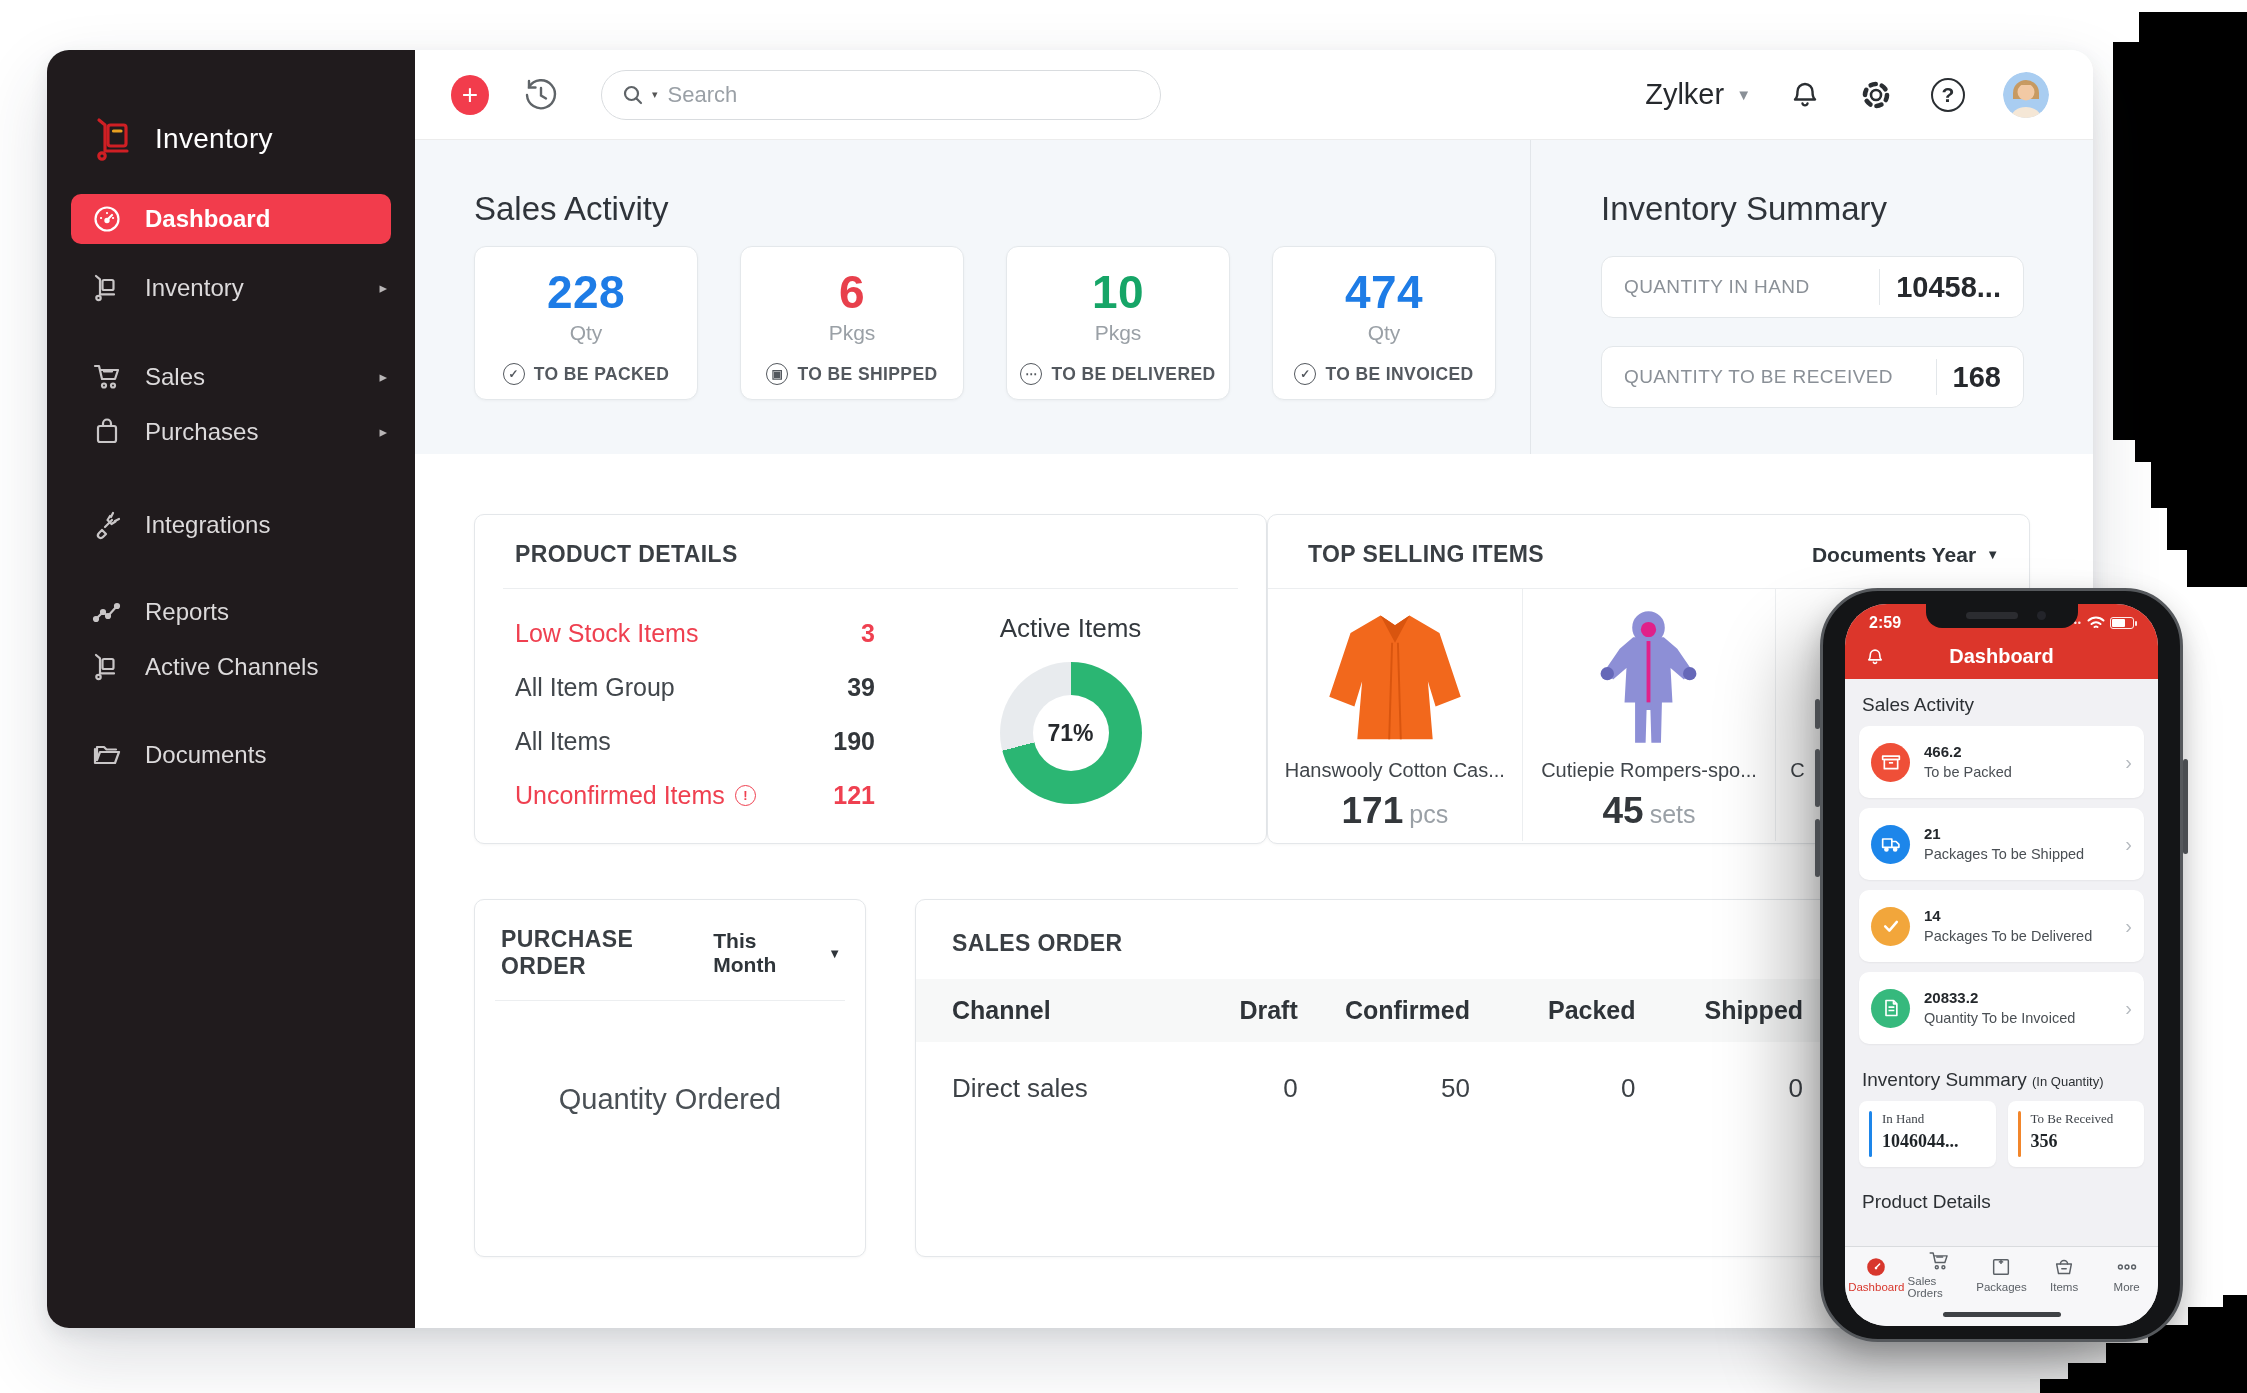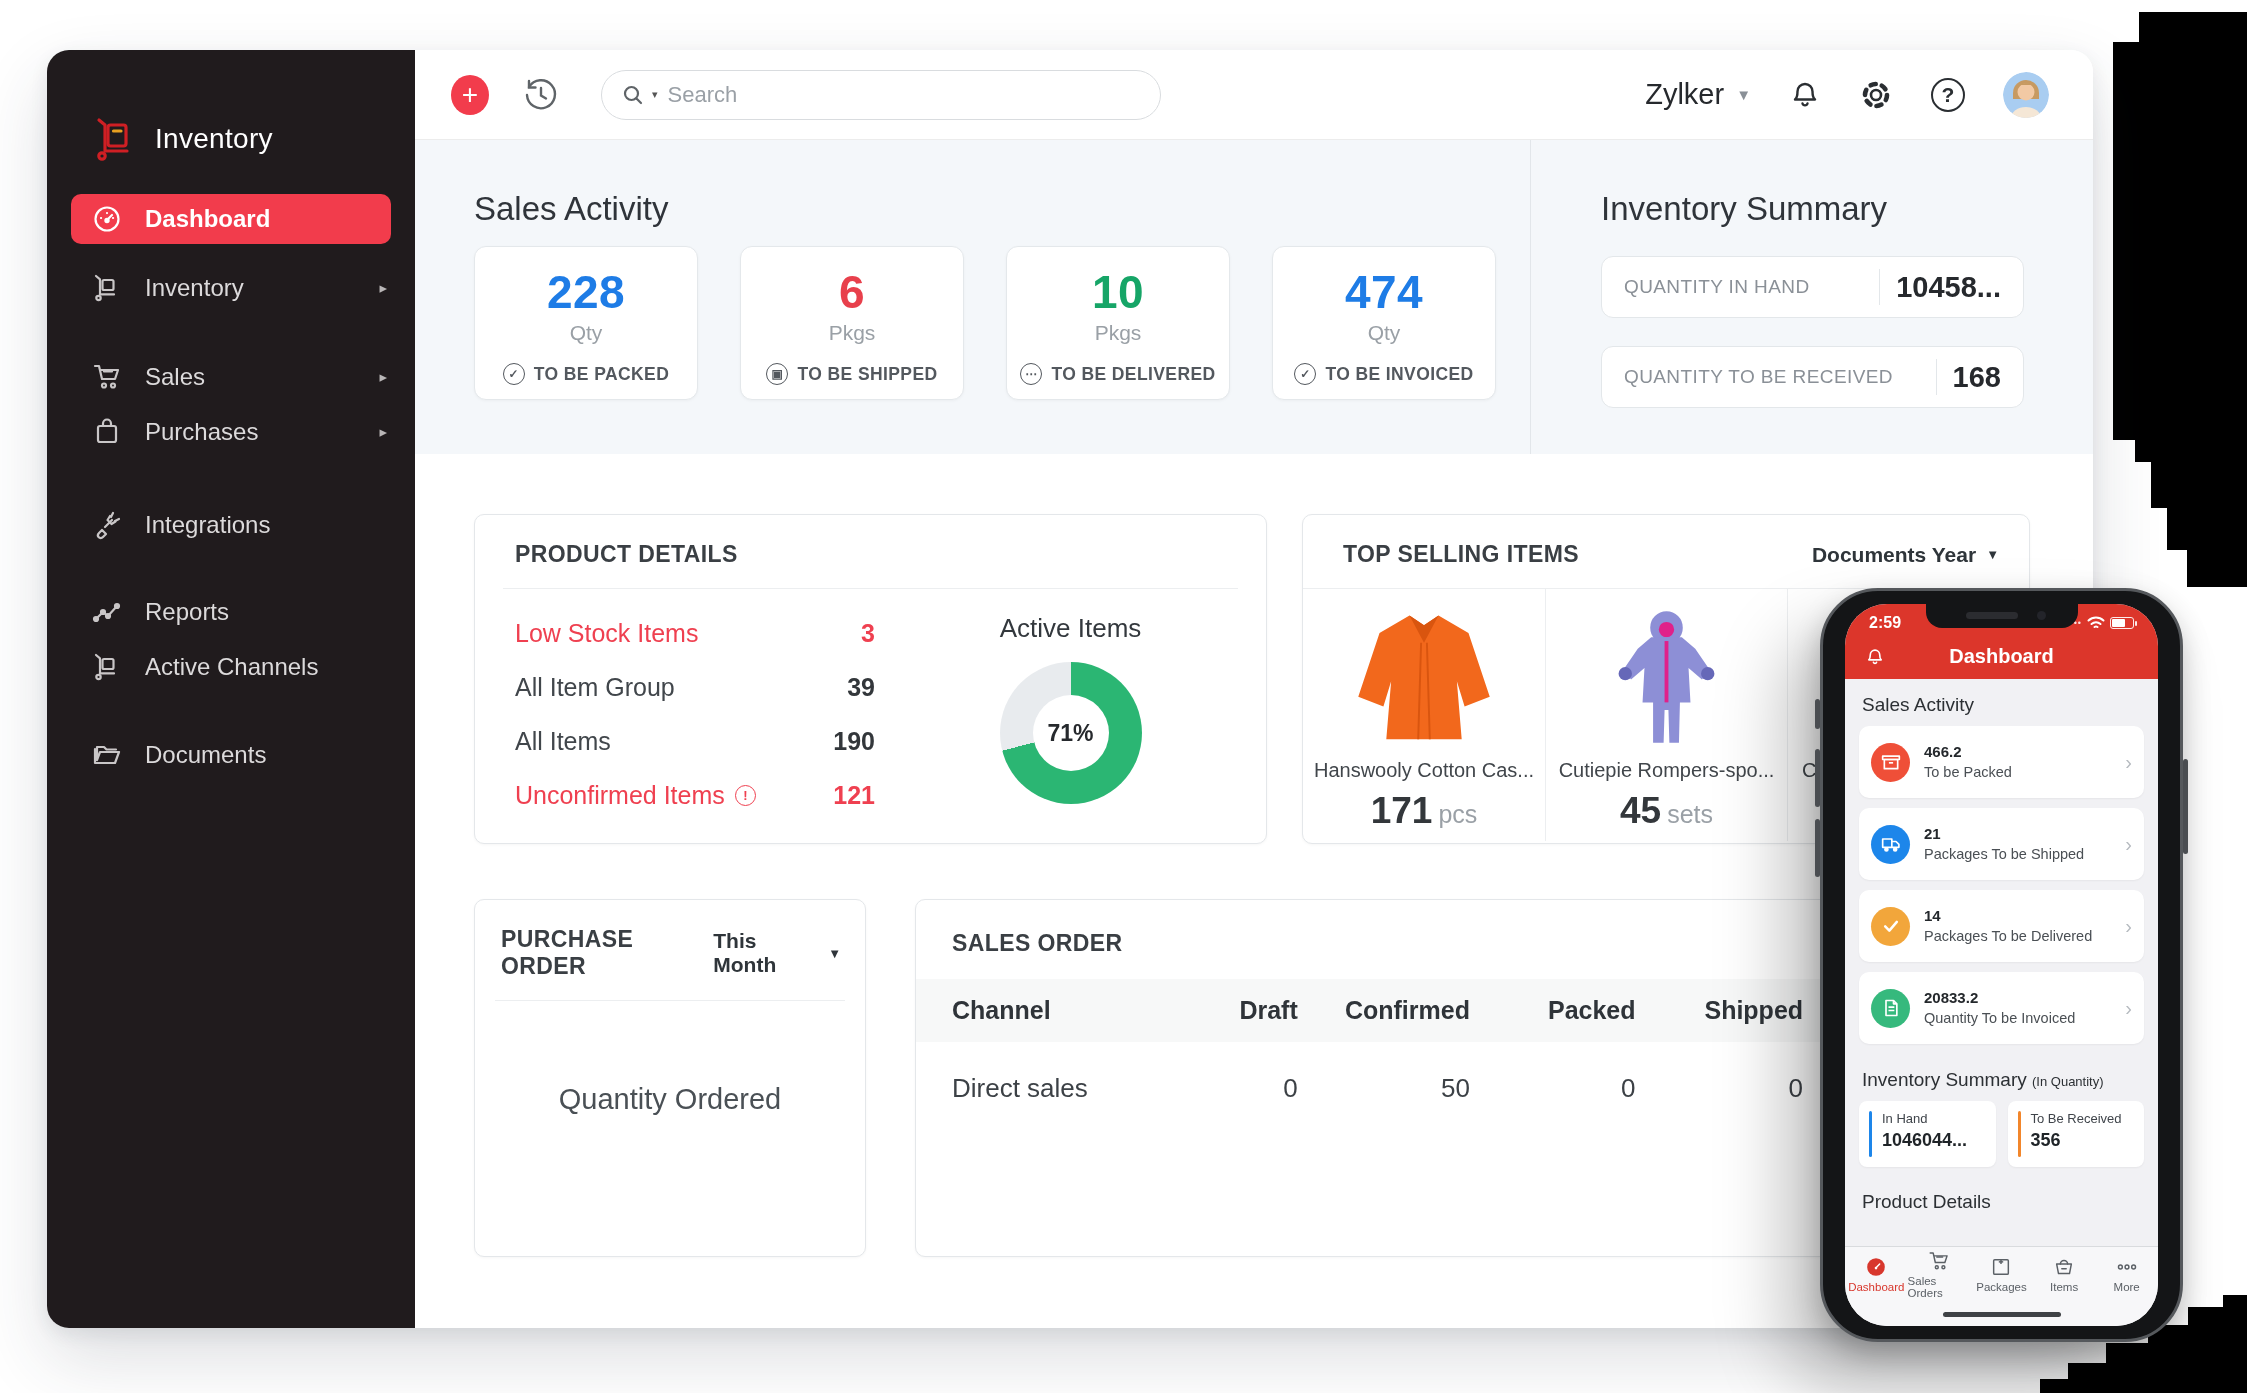--- a/index.html
+++ b/index.html
@@ -87,21 +87,21 @@
   .pd-row.alert .plabel{color:#ef4050;}
   .pd-val{margin-left:auto;font-weight:bold;color:#33373b;}
   .pd-row.alert .pd-val{color:#ef4050;}
   .info-ic{width:21px;height:21px;border:1.8px solid #ef4050;border-radius:50%;color:#ef4050;
     font-size:13px;font-weight:bold;display:flex;align-items:center;justify-content:center;cursor:pointer;}
   .donut-wrap{flex:1;text-align:center;padding-top:24px;}
   .donut-label{font-size:26px;color:#33383d;}
   .donut{width:142px;height:142px;border-radius:50%;margin:18px auto 0;position:relative;}
   .donut-hole{position:absolute;left:33px;top:33px;width:76px;height:76px;border-radius:50%;background:#fff;
     display:flex;align-items:center;justify-content:center;font-size:23px;font-weight:bold;color:#26292d;}
-  .ts-card{flex:1;height:330px;margin-left:35px;min-width:0;}
+  .ts-card{flex:1;height:330px;min-width:0;}
   .ts-grid{display:grid;grid-template-columns:1fr 1fr 1fr;height:252px;}
   .ts-col{text-align:center;padding-top:12px;}
   .ts-col + .ts-col{border-left:1px solid #eceef0;}
   .ts-img{height:148px;display:flex;align-items:flex-end;justify-content:center;}
   .ts-name{font-size:20px;color:#41464b;margin-top:10px;}
   .ts-qty{margin-top:8px;font-size:37px;font-weight:bold;color:#33373b;}
   .ts-qty span{font-size:25px;font-weight:normal;color:#9aa0a6;margin-left:6px;}
   .ts-col3 .ts-name{text-align:left;padding-left:14px;}
   .row2{margin-top:55px;}
   .po-card{width:392px;height:358px;}
@@ -147,21 +147,21 @@
   .p-body{flex:1;padding:0 14px;display:flex;flex-direction:column;min-height:0;}
   .p-sec{font-size:19px;color:#2c3034;margin:15px 3px 10px;}
   .p-sec small{font-size:13px;}
   .p-card{background:#fff;border-radius:10px;height:72px;display:flex;align-items:center;
     padding:0 12px 0 12px;margin-bottom:10px;box-shadow:0 1px 2px rgba(0,0,0,.05);cursor:pointer;}
   .p-ic{width:39px;height:39px;border-radius:50%;flex:none;margin-right:14px;display:flex;
     align-items:center;justify-content:center;color:#fff;}
   .p-card-val{font-size:15px;font-weight:bold;color:#24282c;line-height:1.1;}
   .p-card-lbl{font-size:14.5px;color:#4a4f54;margin-top:3px;}
   .p-chev{margin-left:auto;color:#b6bbc0;font-size:20px;}
-  .p-minis{display:flex;gap:12px;}
+  .p-minis{display:flex;gap:12px;font-family:Liberation Serif, serif;}
   .p-mini{flex:1;background:#fff;border-radius:8px;height:66px;display:flex;gap:10px;padding:10px 10px;
     box-shadow:0 1px 2px rgba(0,0,0,.05);}
   .p-accent{width:3px;border-radius:2px;flex:none;}
   .p-mini-lbl{font-size:13px;color:#3f444a;}
   .p-mini-val{font-size:18px;font-weight:bold;color:#1f2428;margin-top:4px;}
   .p-tabs{margin-top:auto;background:#f7f7f9;border-top:1px solid #d9dbde;height:56px;display:flex;flex:none;}
   .p-tab{flex:1;display:flex;flex-direction:column;align-items:center;justify-content:center;gap:3px;
     color:#5b6066;font-size:11.5px;cursor:pointer;}
   .p-tab.active{color:#d8372d;}
   .p-home{height:24px;background:#f7f7f9;display:flex;align-items:center;justify-content:center;flex:none;}

